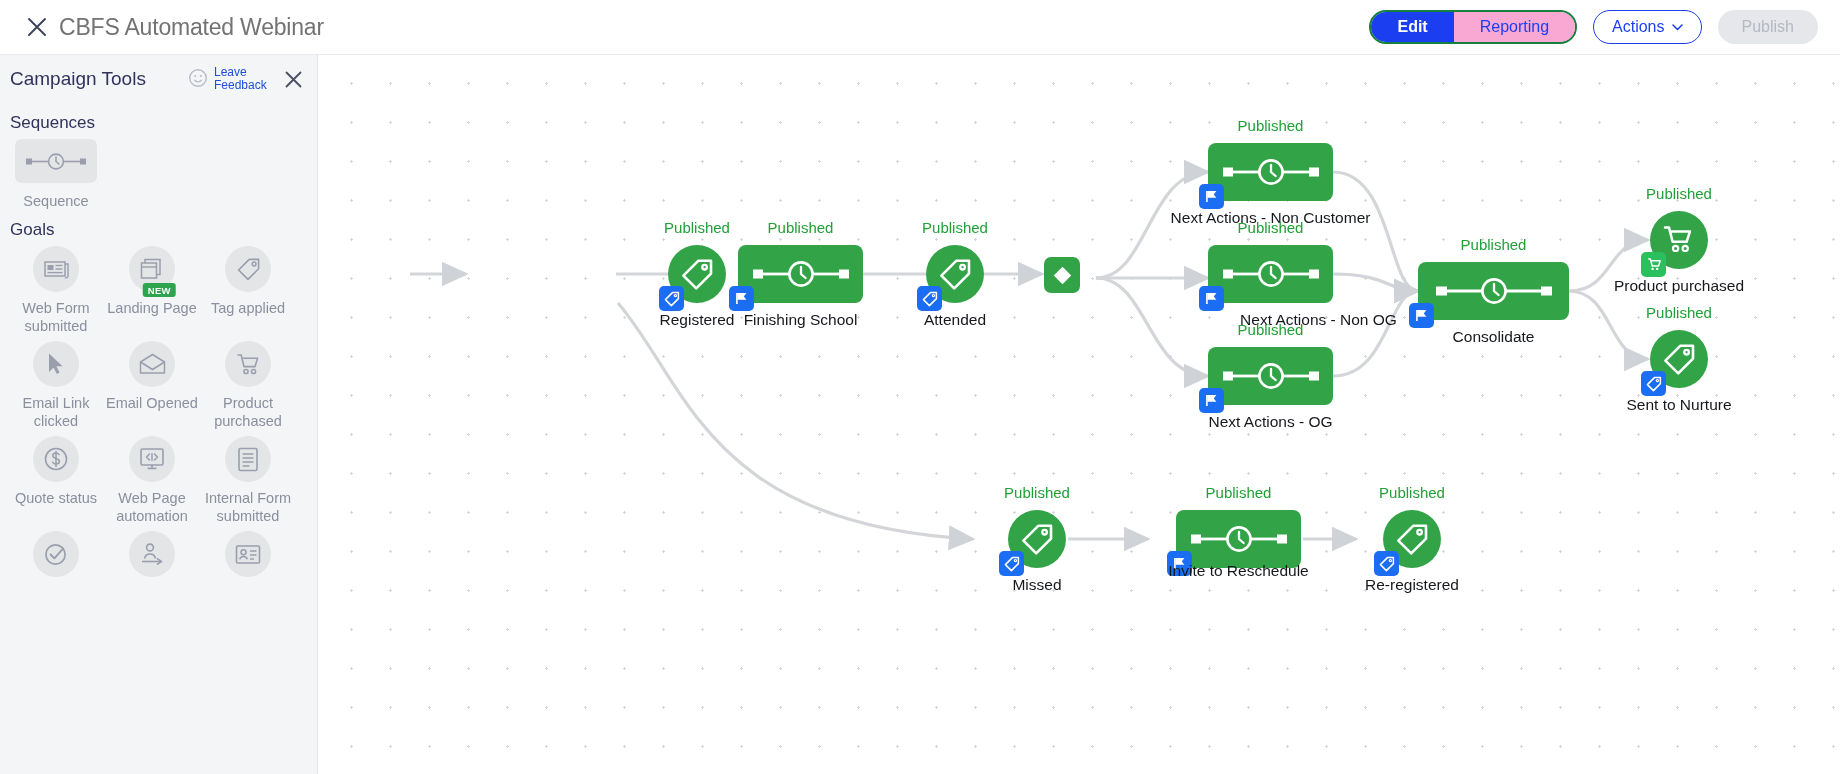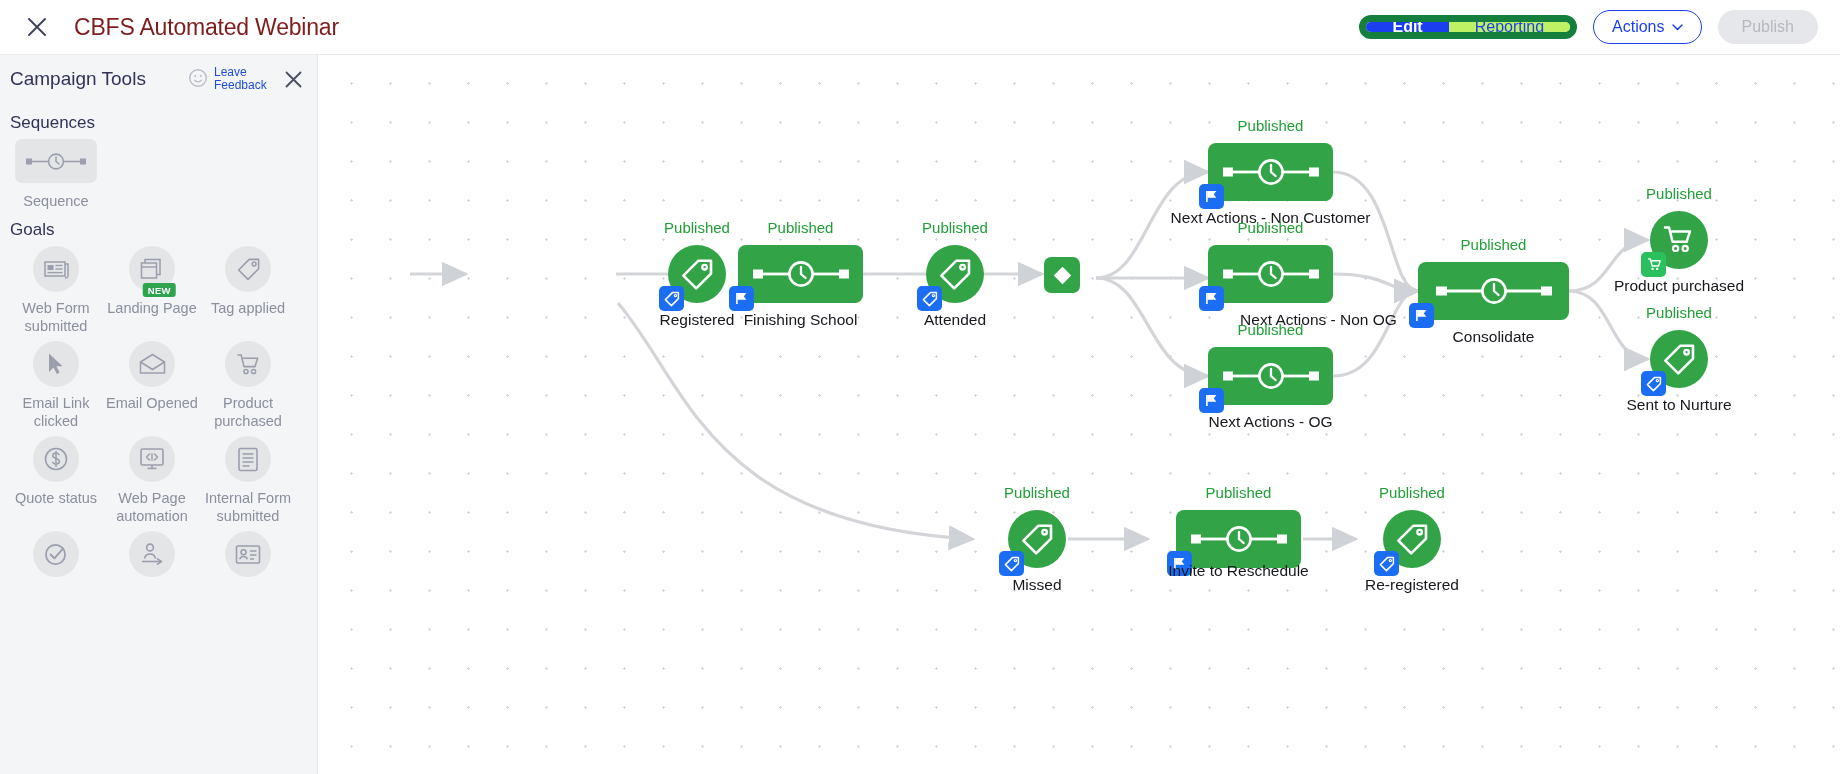--- a/index.html
+++ b/index.html
@@ -18,41 +18,41 @@
     border-bottom: 1px solid #e8eaed;
     display: flex; align-items: center;
   }
   .close-x {
     margin-left: 22px;
     width: 30px; height: 30px;
     display: flex; align-items: center; justify-content: center;
     color: #3c4257; cursor: pointer;
   }
   .app-title {
-    margin-left: 22px;
-    font-size: 23px; font-weight: 400; color: #7f1d1d;
+    margin-left: 7px;
+    font-size: 23px; font-weight: 400; color: #737373;
     letter-spacing: -0.2px;
   }
   .topbar-right {
     margin-left: auto; margin-right: 22px;
     display: flex; align-items: center; gap: 16px;
   }
   .segmented {
     display: flex; border-radius: 22px; overflow: hidden;
-    border: 7px solid #15803d;
-    height: 24px;
+    border: 2px solid #15803d;
+    height: 34px;
     justify-content: center;
   }
   .seg-btn {
     display: flex; align-items: center; justify-content: center;
     font-size: 16px; cursor: pointer;
     padding: 0 26px; height: 100%;
   }
   .seg-btn.active { background: #1b3ff0; color: #fff; font-weight: 600; }
-  .seg-btn.inactive { background: #bef264; color: #1b3ff0; }
+  .seg-btn.inactive { background: #f9a8d4; color: #1b3ff0; }
 
   .btn-outline {
     display: flex; align-items: center; gap: 7px;
     height: 34px; padding: 0 18px;
     border: 1px solid #1b3ff0; border-radius: 20px;
     color: #1b3ff0; background: #fff; font-size: 16px; cursor: pointer;
   }
   .btn-disabled {
     display: flex; align-items: center; justify-content: center;
     height: 34px; padding: 0 24px;

